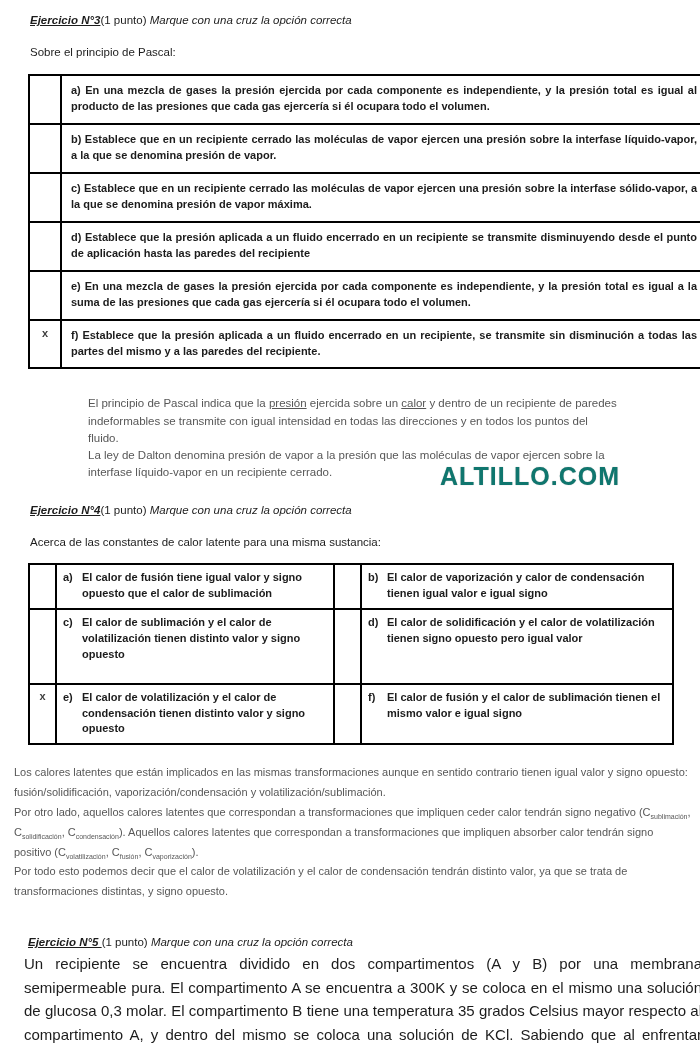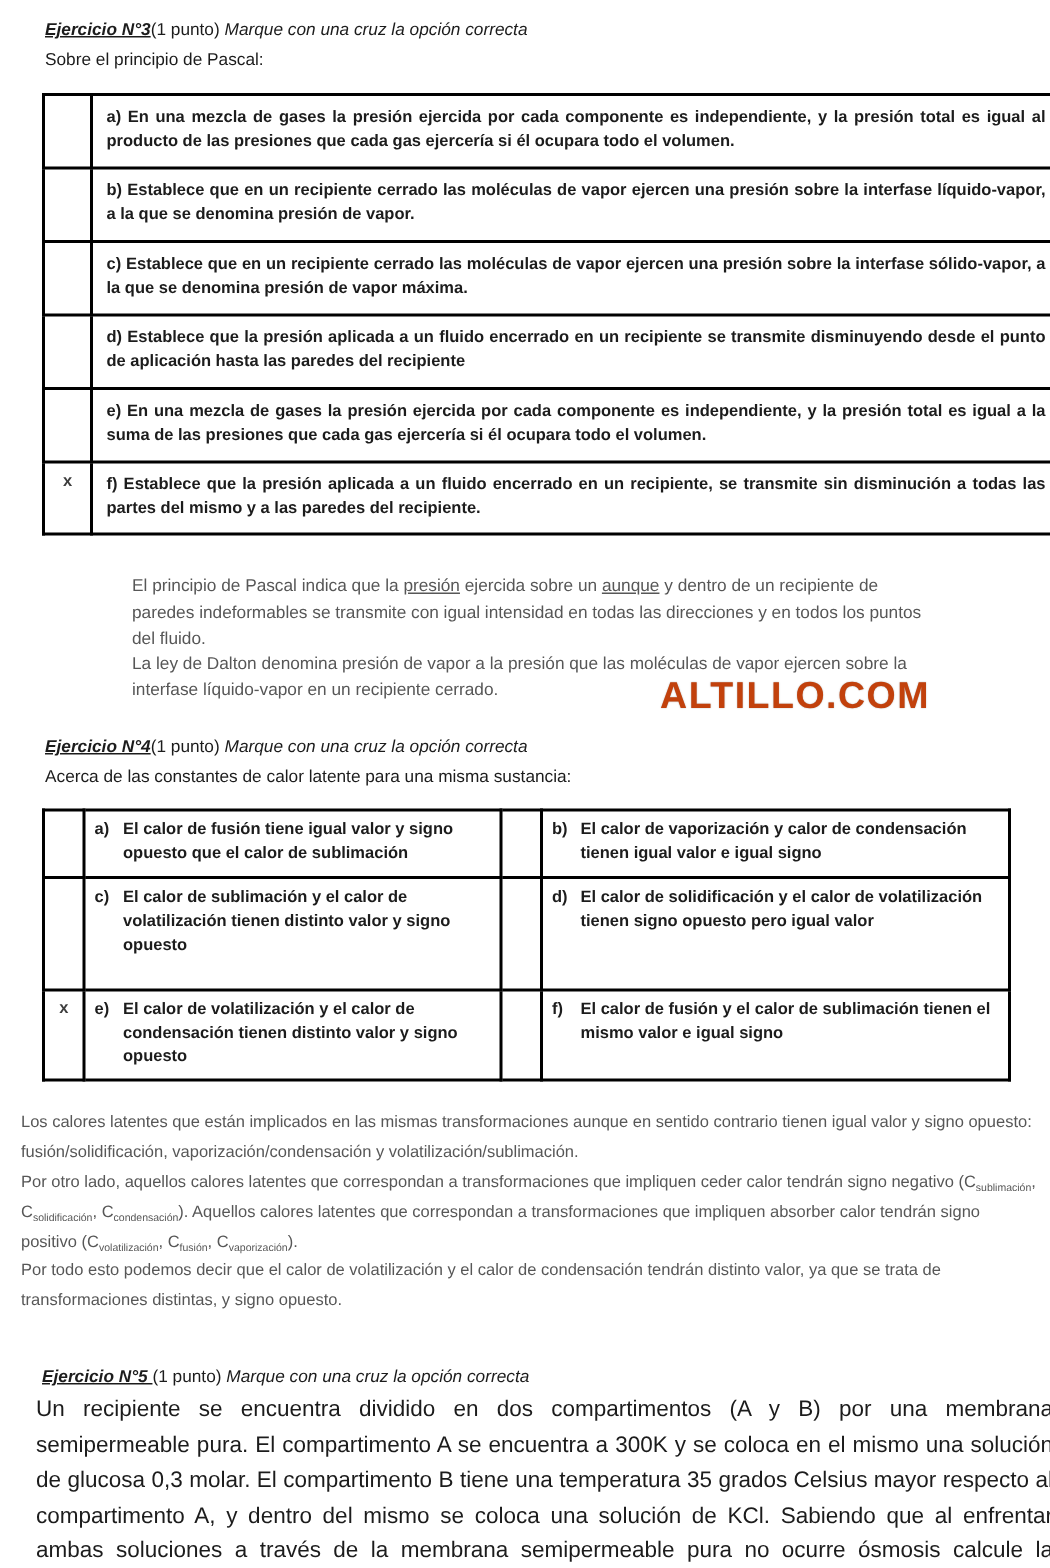--- a/index.html
+++ b/index.html
@@ -9,21 +9,21 @@
     color:#1c1c1c;font-size:11px;
     -webkit-font-smoothing:antialiased;
   }
   .page{position:relative;width:700px;height:1045px;}
 
   
   .ex-heading{margin:0 0 2px 30px;font-size:11.5px;line-height:1.4;}
   .ex-title{font-weight:bold;font-style:italic;text-decoration:underline;text-align:center;}
   .ex-points{font-weight:normal;}
   .ex-instruction{font-style:italic;}
-  .ex-subtitle{margin:4px 0 0 30px;font-size:11.5px;line-height:1.4;}
+  .ex-subtitle{margin:16px 0 0 30px;font-size:11.5px;line-height:1.4;}
 
   
   table{border-collapse:collapse;}
   td{border:2px solid #000;vertical-align:top;}
 
   .t1{margin:14px 0 0 28px;width:680px;table-layout:fixed;}
   .t1 td.mark{width:26px;text-align:center;font-weight:bold;color:#3d3d3d;padding:6px 2px;}
   .t1 td.opt{padding:7px 9px 8px 9px;font-weight:bold;text-align:justify;line-height:1.45;font-size:11px;}
 
   
@@ -31,21 +31,21 @@
     position:relative;margin:26px 0 0 88px;width:530px;
     color:#575757;font-size:11.5px;line-height:1.5;
   }
   .answer3 p{margin:0;}
   .u{text-decoration:underline;}
   .b{font-weight:bold;}
   .sub{vertical-align:sub;font-size:7px;line-height:0;}
   .watermark{
     position:absolute;right:-2px;bottom:-14px;
     font-weight:bold;font-size:25px;letter-spacing:1px;
-    color:#c2410c;
+    color:#0f766e;
     text-shadow:0 0 1px #aaa;
     font-family:"Liberation Sans","DejaVu Sans",sans-serif;
   }
 
   .ex4-block{margin-top:20px;}
   .t2{margin:13px 0 0 28px;width:644px;table-layout:fixed;}
   .t2 td.mark{width:27px;text-align:center;font-weight:bold;color:#3d3d3d;padding:5px 2px;}
   .t2 td.opt{padding:5px 8px 6px 6px;font-weight:bold;line-height:1.45;font-size:11px;}
   .t2 .optflex{display:flex;}
   .t2 .letter{width:19px;flex:0 0 19px;}
@@ -104,21 +104,21 @@
           <td class="opt">e) En una mezcla de gases la presión ejercida por cada componente es independiente, y la presión total es igual a la suma de las presiones que cada gas ejercería si él ocupara todo el volumen.</td>
         </tr>
         <tr>
           <td class="mark">x</td>
           <td class="opt">f) Establece que la presión aplicada a un fluido encerrado en un recipiente, se transmite sin disminución a todas las partes del mismo y a las paredes del recipiente.</td>
         </tr>
       </tbody>
     </table>
 
     <div class="answer3">
-      <p><span>El principio de Pascal indica que la </span><span class="u">presión</span><span> ejercida sobre un </span><span class="u">aunque</span><span> y dentro de un recipiente de paredes indeformables se transmite con igual intensidad en todas las direcciones y en todos los puntos del fluido.</span></p>
+      <p><span>El principio de Pascal indica que la </span><span class="u">presión</span><span> ejercida sobre un </span><span class="u">calor</span><span> y dentro de un recipiente de paredes indeformables se transmite con igual intensidad en todas las direcciones y en todos los puntos del fluido.</span></p>
       <p>La ley de Dalton denomina presión de vapor a la presión que las moléculas de vapor  ejercen sobre la interfase líquido-vapor en un recipiente cerrado.</p>
       <div class="watermark">ALTILLO.COM</div>
     </div>
   </div>
 
   <div class="ex4-block">
     <p class="ex-heading">
       <span class="ex-title">Ejercicio N°4</span><span class="ex-points">(1 punto) </span><span class="ex-instruction">Marque con una cruz la opción correcta</span>
     </p>
     <p class="ex-subtitle">Acerca de las constantes de calor latente para una misma sustancia:</p>

